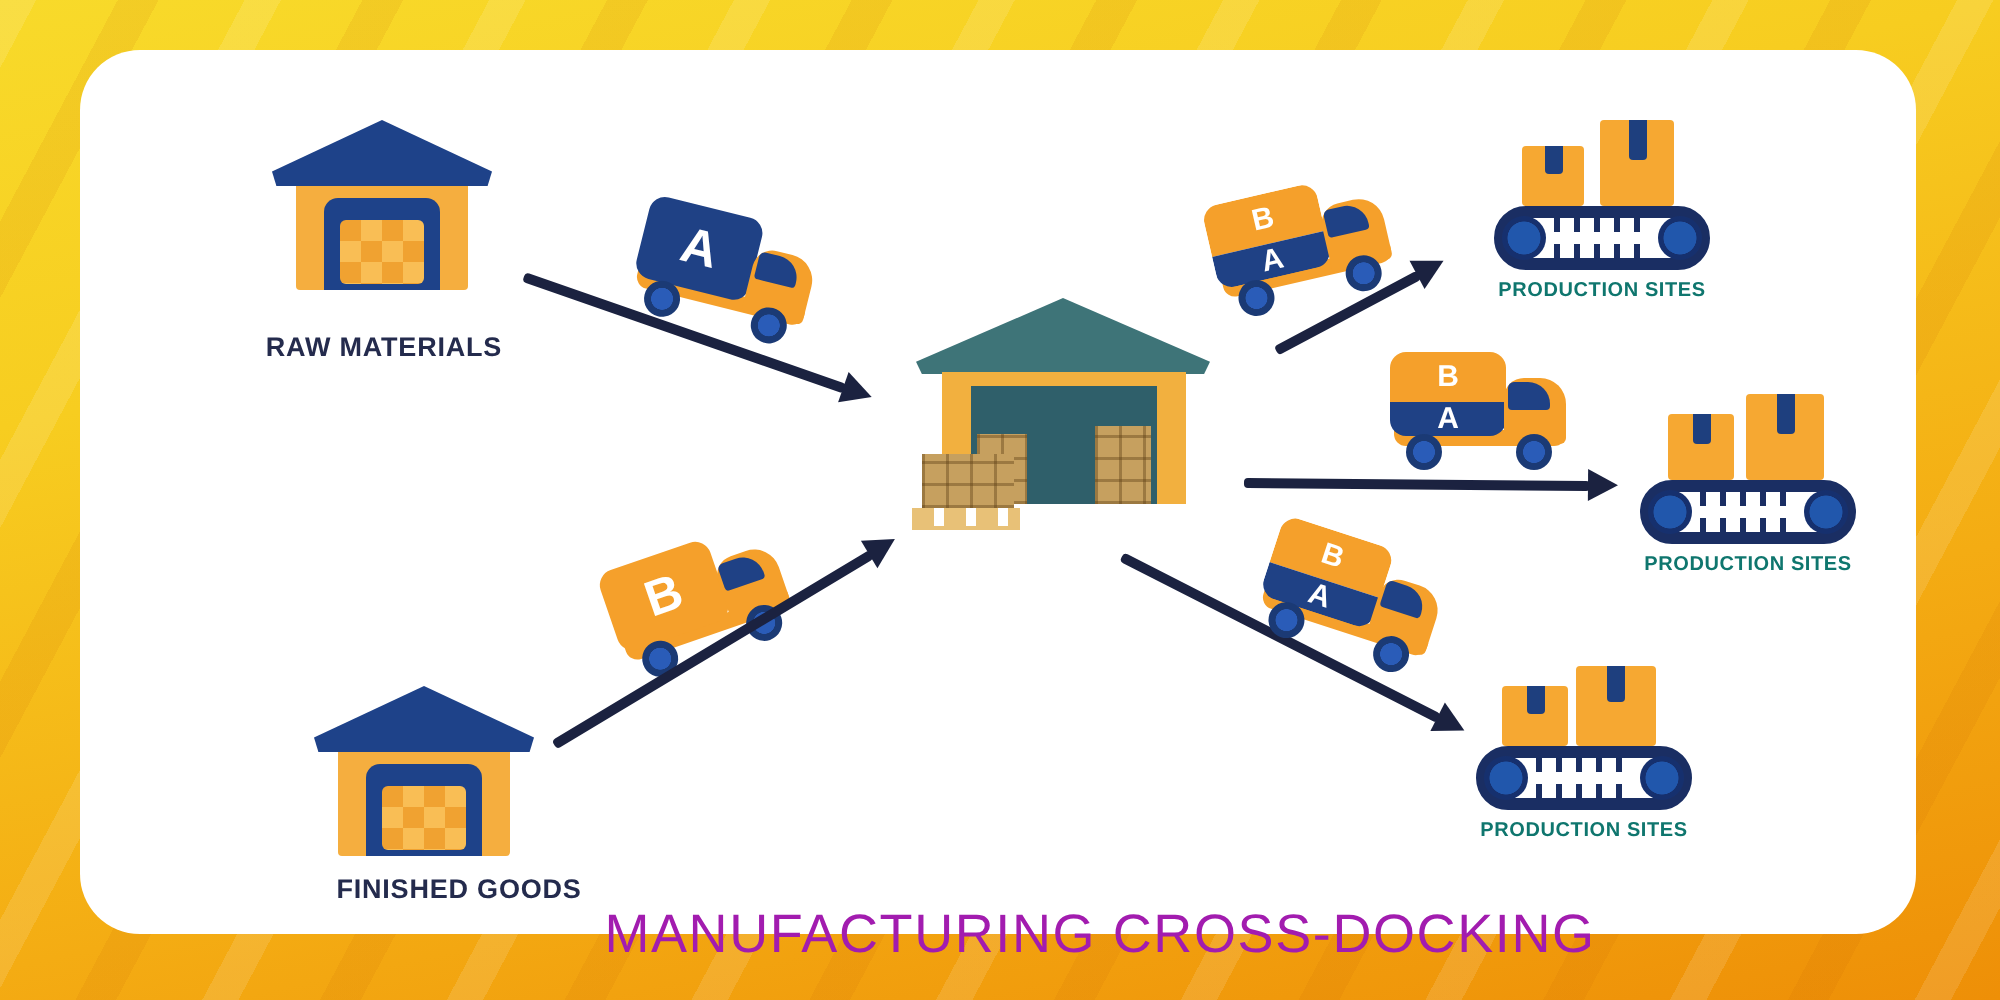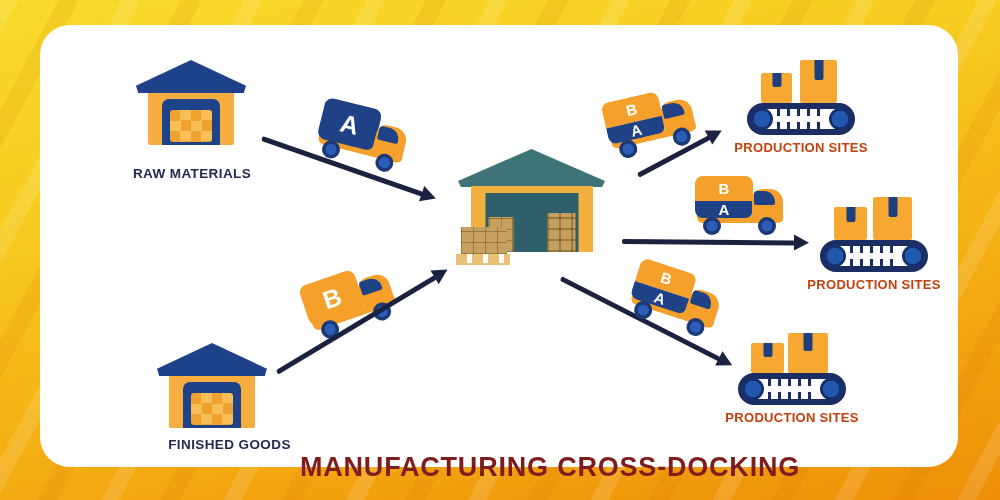--- a/index.html
+++ b/index.html
@@ -7,21 +7,21 @@
   .stage{position:relative;width:1000px;height:500px;overflow:hidden;
          background:linear-gradient(168deg,#F8DA2A 0%,#F7CD20 30%,#F4AC13 68%,#EE8F07 100%);}
   .stage::before{content:"";position:absolute;inset:0;
          background:repeating-linear-gradient(118deg,rgba(255,255,255,.12) 0 16px,rgba(255,255,255,0) 16px 52px,rgba(196,94,0,.10) 52px 70px,rgba(255,255,255,0) 70px 108px);}
   .card{position:absolute;left:40px;top:25px;width:918px;height:442px;background:#FFFFFF;border-radius:30px;}
 
   
   .lbl{position:absolute;font-weight:700;color:#242B4D;white-space:nowrap;transform:translateX(-50%);letter-spacing:.4px;}
   .src-lbl{font-size:13.5px;}
   .title{position:absolute;left:510px;top:427px;transform:translateX(-50%);
-         font-size:27px;font-weight:700;color:#7f1d1d;letter-spacing:.8px;white-space:nowrap;}
+         font-size:27px;font-weight:400;color:#a21caf;letter-spacing:.8px;white-space:nowrap;}
 
   
   .warehouse{position:absolute;width:110px;}
   .wh-roof{width:110px;height:33px;background:#1E4289;
            clip-path:polygon(50% 0%,100% 78%,98% 100%,2% 100%,0% 78%);}
   .wh-body{width:86px;height:52px;margin:0 auto;background:#F5AE3F;position:relative;border-radius:0 0 2px 2px;}
   .wh-door{position:absolute;left:50%;transform:translateX(-50%);top:6px;width:58px;height:46px;background:#1E4289;border-radius:7px 7px 0 0;}
   .wh-shutter{position:absolute;left:50%;transform:translateX(-50%);top:11px;width:42px;height:32px;border-radius:3px;
               background:repeating-conic-gradient(#F9BE55 0% 25%,#F0A231 0% 50%) 0 0/21px 21px;}
 
@@ -78,21 +78,21 @@
   .belt{position:absolute;left:0;width:108px;height:32px;box-sizing:border-box;border:6px solid #1A2E63;border-radius:16px;background:#FFF;}
   .belt-wheel{position:absolute;top:50%;transform:translateY(-50%);width:22px;height:22px;border-radius:50%;
               background:radial-gradient(circle at 50% 50%,#2157AC 0 52%,#16306E 54%);}
   .belt-wheel.l{left:-2px;} .belt-wheel.r{right:-2px;}
   .ticks-t{position:absolute;left:24px;right:24px;top:0;height:7px;
            background:repeating-linear-gradient(90deg,#1A2E63 0 3px,transparent 3px 10px);}
   .ticks-b{position:absolute;left:24px;right:24px;bottom:0;height:7px;
            background:repeating-linear-gradient(90deg,#1A2E63 0 3px,transparent 3px 10px);}
   .cbox{position:absolute;background:#F6A832;border-radius:2px;}
   .cbox .tape{position:absolute;top:0;left:50%;transform:translateX(-50%);width:9px;height:46%;background:#1E3F7E;border-radius:0 0 2px 2px;}
-  .site-lbl{position:absolute;left:50%;transform:translateX(-50%);font-weight:700;font-size:13px;color:#c2410c;letter-spacing:.3px;white-space:nowrap;}
+  .site-lbl{position:absolute;left:50%;transform:translateX(-50%);font-weight:700;font-size:10px;color:#0f766e;letter-spacing:.3px;white-space:nowrap;}
   .site1{left:707px;top:35px;}  .site1 .belt{top:43px;} .site1 .big{left:53px;top:0;width:37px;height:43px;} .site1 .small{left:14px;top:13px;width:31px;height:30px;} .site1 .site-lbl{top:80px;}
   .site2{left:780px;top:172px;} .site2 .belt{top:43px;} .site2 .big{left:53px;top:0;width:39px;height:43px;} .site2 .small{left:14px;top:10px;width:33px;height:33px;} .site2 .site-lbl{top:80px;}
   .site3{left:698px;top:308px;} .site3 .belt{top:40px;} .site3 .big{left:50px;top:0;width:40px;height:40px;} .site3 .small{left:13px;top:10px;width:33px;height:30px;} .site3 .site-lbl{top:77px;}
 
   .wh1{left:96px;top:35px;} .wh2{left:117px;top:318px;}
 </style>
 </head>
 <body>
 
 <div class="stage">

